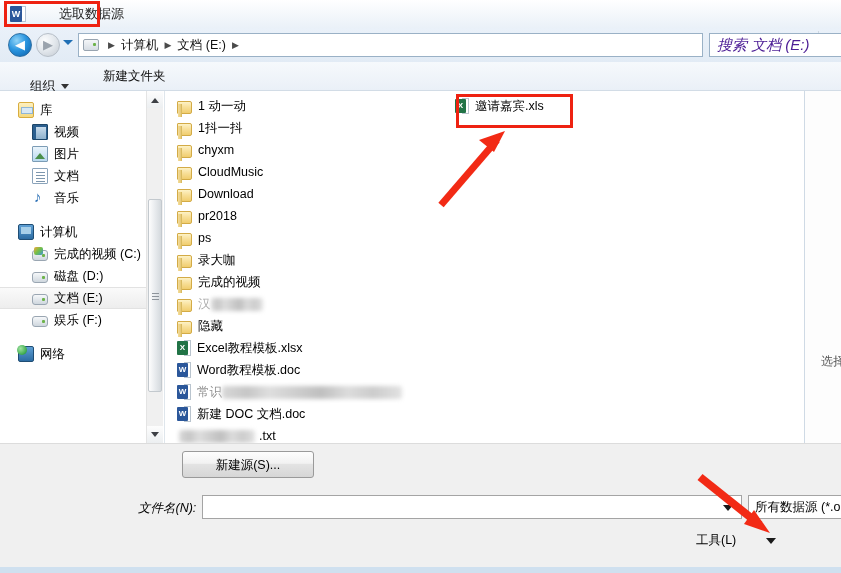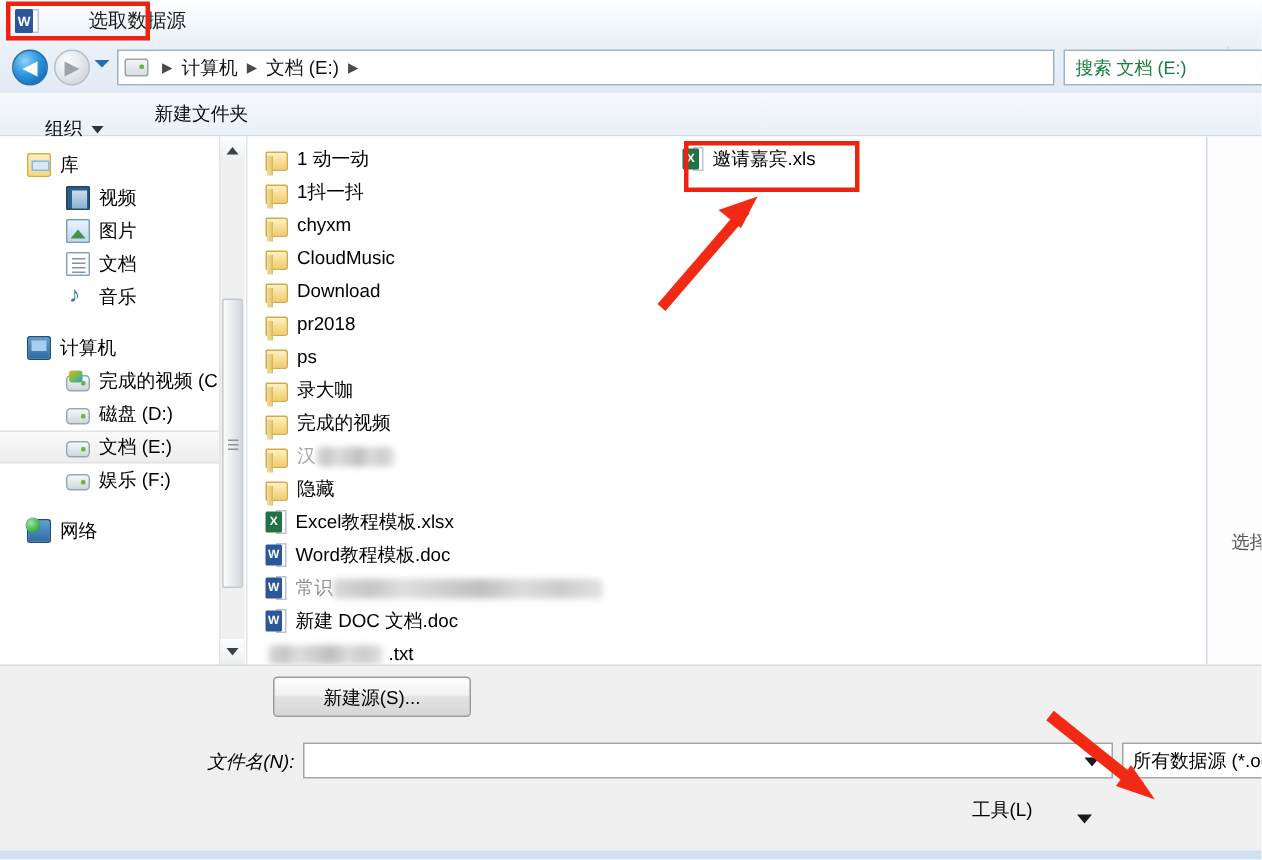--- a/index.html
+++ b/index.html
@@ -195,22 +195,23 @@
     left: 709px; top: 5px;
     width: 135px; height: 24px;
     background: #fff;
     border: 1px solid #9ab1c6;
     box-sizing: border-box;
     display: flex;
     align-items: center;
     padding-left: 7px;
   }
   .searchbox .ph {
-    color: #15803d;
-    font-size: 12px;
+    color: #4c1d95;
+    font-style: italic;
+    font-size: 15px;
     white-space: nowrap;
   }
 
   
   .toolbar {
     position: absolute;
     left: 0; top: 62px;
     width: 841px; height: 29px;
     background: linear-gradient(to bottom, #f6f9fc 0%, #eaf0f7 100%);
     border-bottom: 1px solid #d2dce6;
@@ -256,21 +257,21 @@
   .np-item {
     display: flex;
     align-items: center;
     height: 22px;
     font-size: 12.5px;
     color: #000;
     padding-left: 18px;
     white-space: nowrap;
     box-sizing: border-box;
   }
-  .np-item.indent { padding-left: 44px; text-align: center; }
+  .np-item.indent { padding-left: 32px; text-align: center; }
   .np-item.selected {
     background: linear-gradient(to bottom, #fafafa 0%, #ededed 100%);
     border-top: 1px solid #e2e2e2;
     border-bottom: 1px solid #e2e2e2;
     height: 22px;
   }
   .np-ico {
     width: 16px; height: 16px;
     margin-right: 6px;
     flex: none;
@@ -621,23 +622,23 @@
     display: flex;
     align-items: center;
     padding-left: 6px;
     font-size: 12.5px;
     color: #000;
     white-space: nowrap;
     overflow: hidden;
   }
   .tools-group {
     position: absolute;
-    left: 648px; top: 532px;
+    left: 696px; top: 532px;
     display: flex;
-    align-items: flex-end;
+    align-items: center;
     font-size: 12.5px;
     color: #000;
     gap: 30px;
   }
   .tools-caret {
     width: 0; height: 0;
     border-left: 5px solid transparent;
     border-right: 5px solid transparent;
     border-top: 6px solid #1a1a1a;
   }

